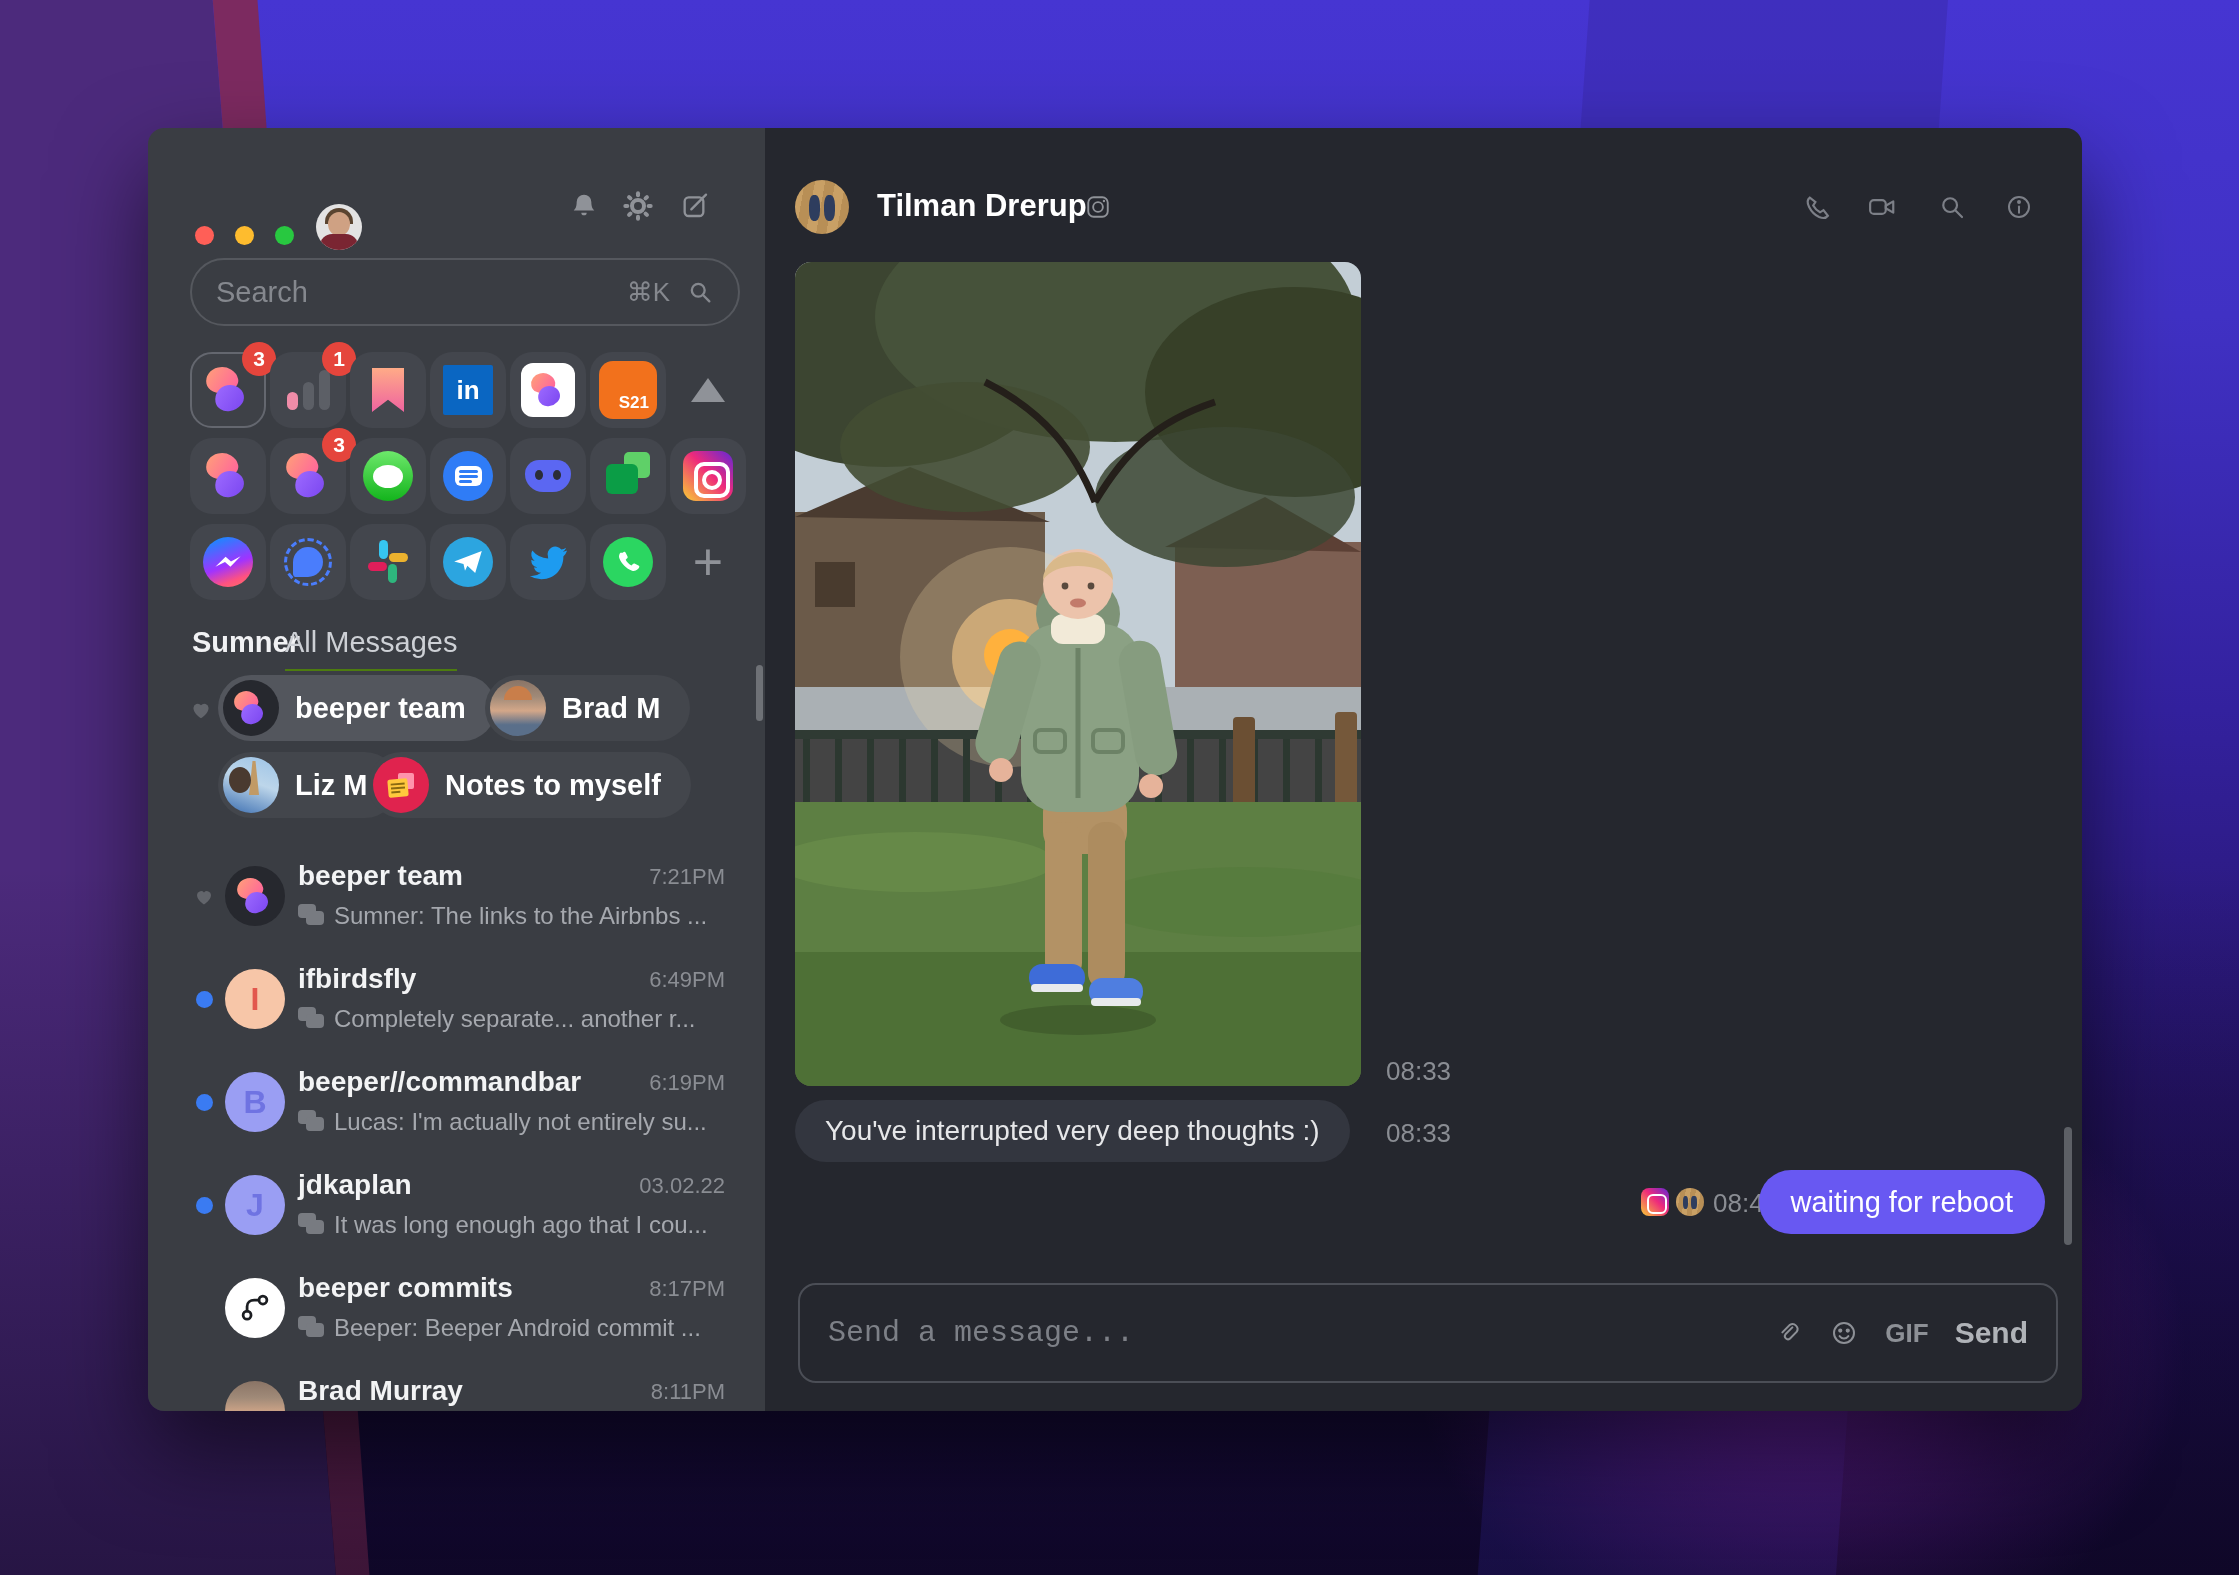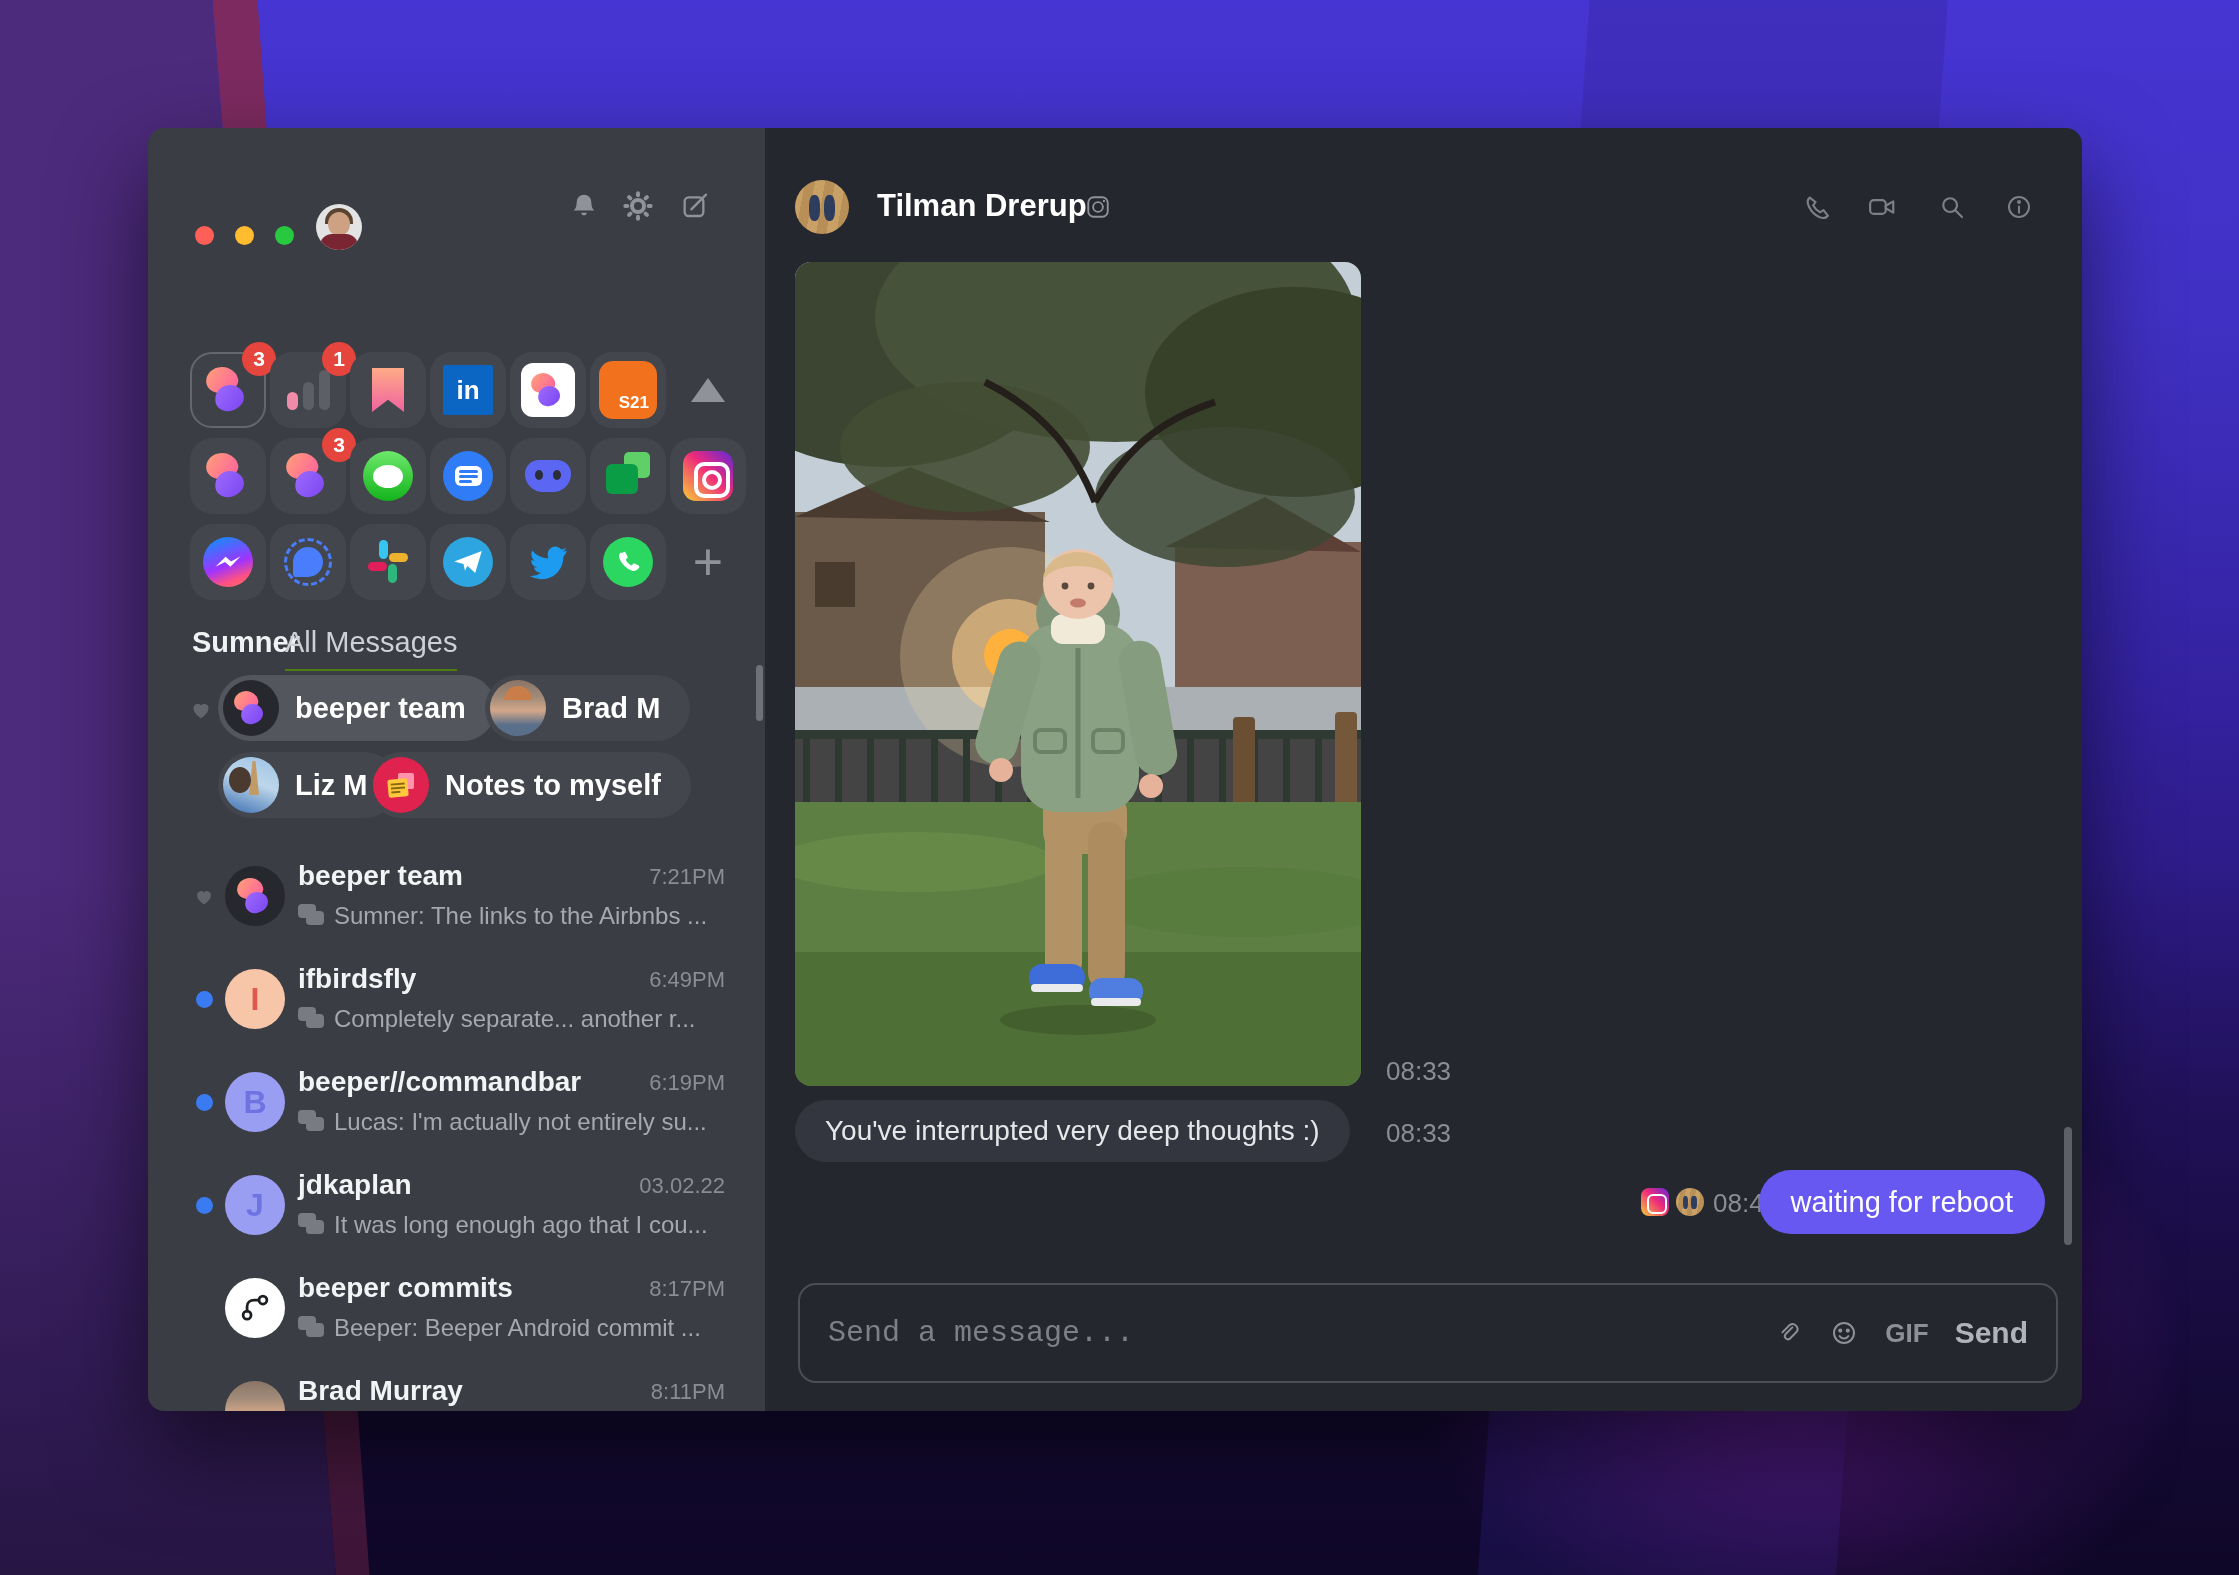--- a/index.html
+++ b/index.html
@@ -232,20 +232,28 @@
           </g>
         </svg>
     </div>
     <div class="sb-top-ic" style="left:532px">
       <svg class="svgic" viewBox="0 0 48 48" fill="none" stroke="currentColor" stroke-width="3.5" stroke-linecap="round">
           <rect x="7" y="11" width="28" height="28" rx="6"></rect>
           <path d="M17 29 39 7"></path>
         </svg>
     </div>
 
+    <div class="search">
+      <input placeholder="Search" style="">
+      <span class="kbd">⌘K</span>
+      <svg width="28" height="28" viewBox="0 0 48 48" fill="none" stroke="#85888e" stroke-width="4" stroke-linecap="round">
+          <circle cx="21" cy="21" r="11"></circle>
+          <path d="M30 30 40 40"></path>
+        </svg>
+    </div>
 
     <div class="tile selected" style="left:42px;top:224px">
       <div class="bpr-logo dark-tile-logo">
           <div class="b1"></div>
           <div class="b2"></div>
         </div>
       <span class="badge">3</span>
     </div>
     <div class="tile" style="left:122px;top:224px">
       <div class="bars">

